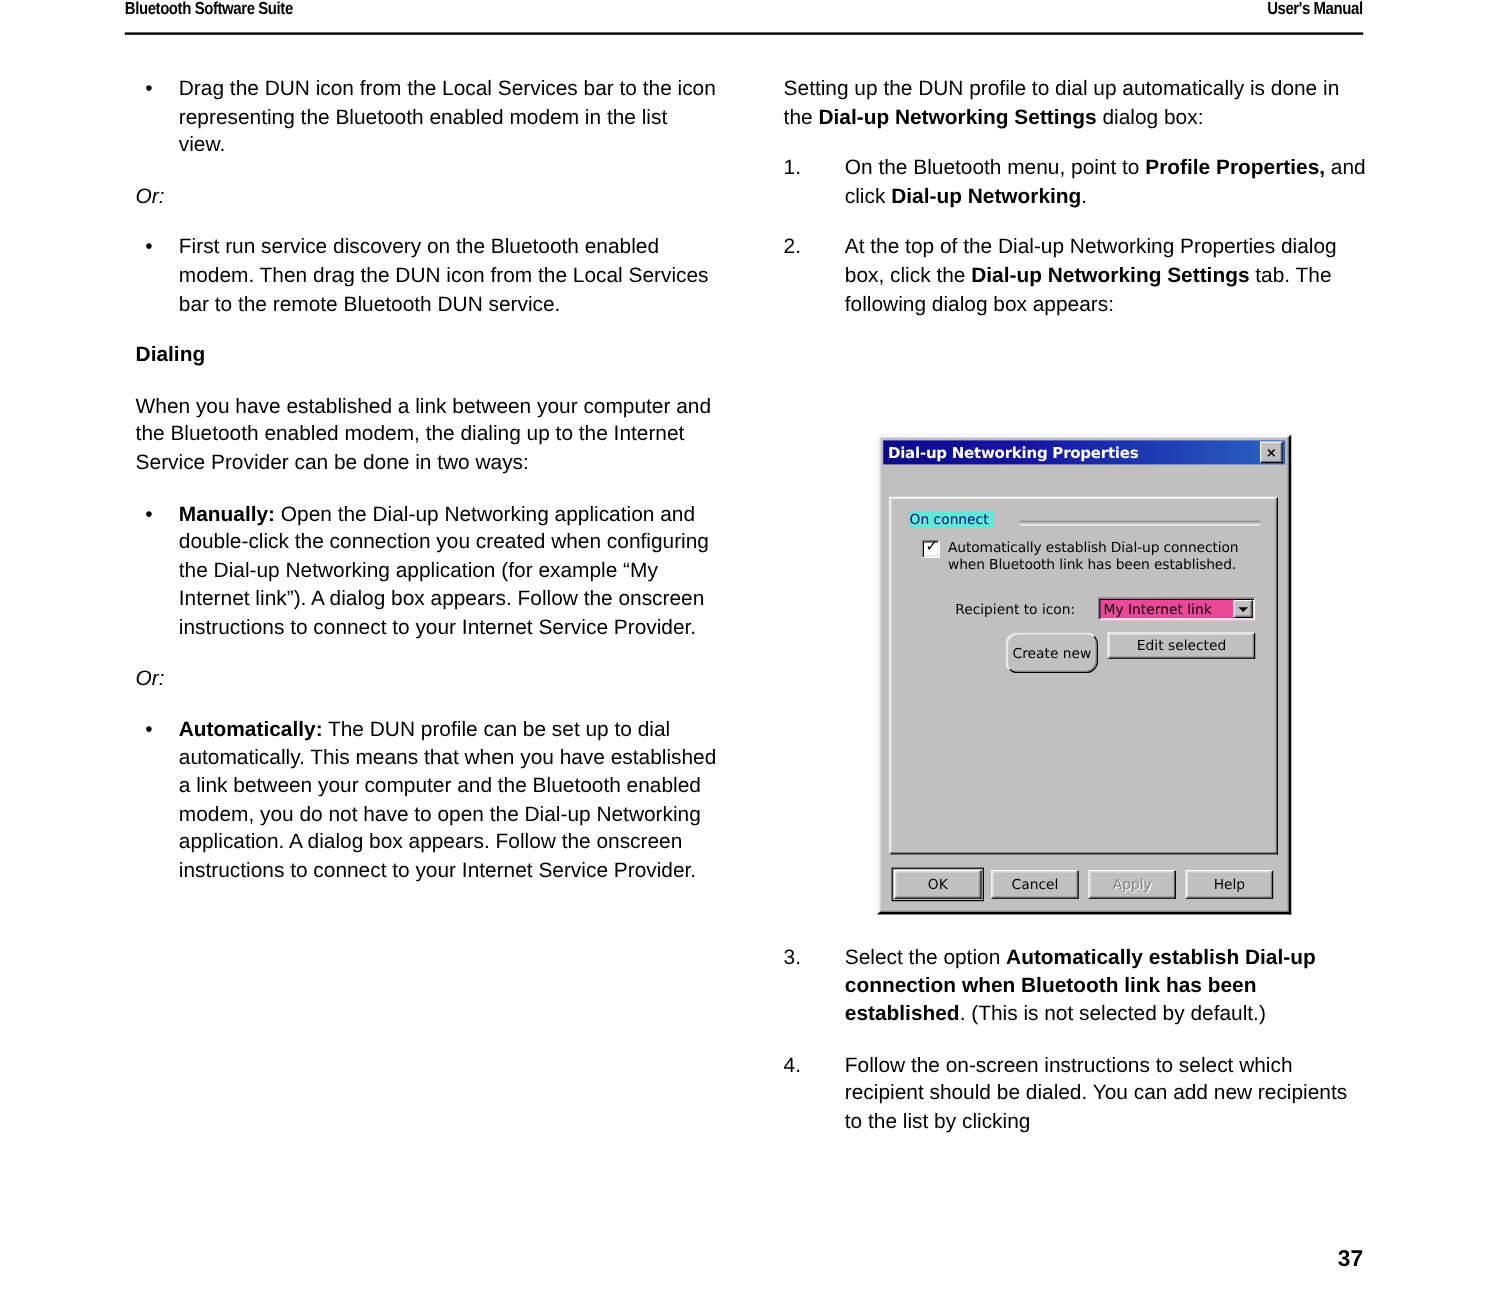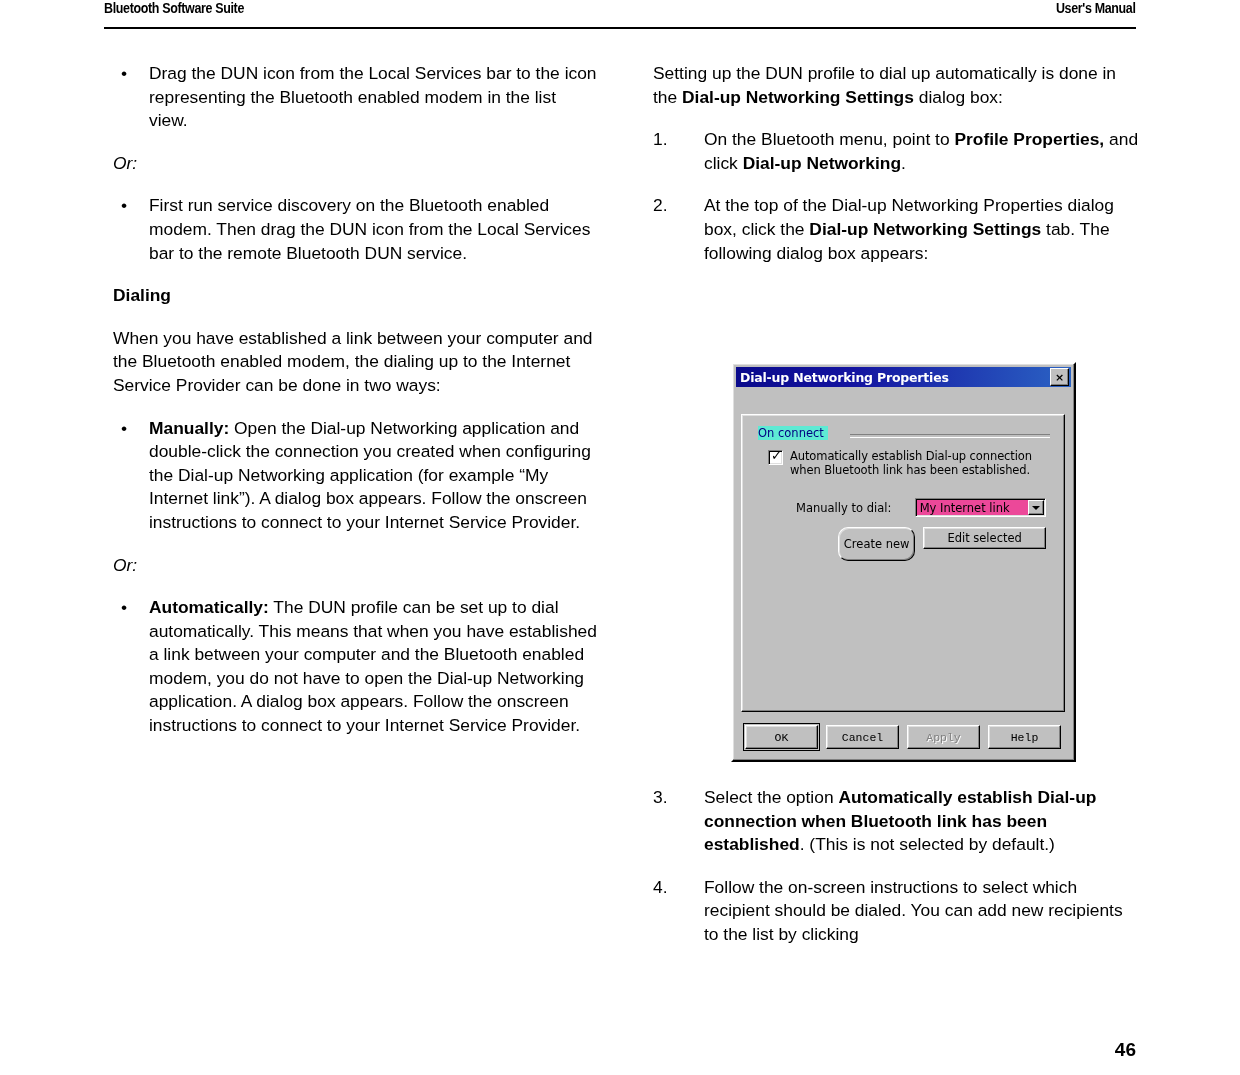--- a/index.html
+++ b/index.html
@@ -365,21 +365,21 @@
   .bottom-btns {
     position: absolute;
     left: 8px;
     right: 9px;
     bottom: 10px;
     height: 25px;
     display: flex;
     justify-content: center;
     gap: 8px;
   }
-  .btn-bottom { width: 73px; height: 24px; font-family: Liberation Mono, monospace; }
+  .btn-bottom { width: 73px; height: 24px; }
   .btn-default {
     outline: 1px solid #000000;
     outline-offset: 1px;
   }
   .btn-disabled { color: #808080; text-shadow: 1px 1px 0 #ffffff; }
 
   
   .page-number {
     position: absolute;
     right: 104px;
@@ -461,21 +461,21 @@
         <span class="group-line"></span>
 
         <div class="checkrow">
           <span class="checkbox">
               <span class="tick">✓</span>
             </span>
           <span class="check-label">Automatically establish Dial-up connection when Bluetooth link has been established.</span>
         </div>
 
         <div class="recip-row">
-          <span class="recip-label">Manually to dial:</span>
+          <span class="recip-label">Recipient to icon:</span>
           <span class="combobox">
             <span class="combo-value">My Internet link</span>
             <span class="combo-arrow">
                 <i></i>
               </span>
           </span>
         </div>
 
         <div class="midbtn-row">
           <span class="btn btn-create">Create new</span>
@@ -502,13 +502,13 @@
     <span><span>Select the option </span><b>Automatically establish Dial-up connection when Bluetooth link has been established</b><span>. (This is not selected by default.)</span></span>
   </div>
 
   <div class="numitem">
     <span class="num">4.</span>
     <span>Follow the on-screen instructions to select which recipient should be dialed. You can add new recipients to the list by clicking</span>
   </div>
 
 </div>
 
-<div class="page-number">46</div>
+<div class="page-number">37</div>
 
 </body></html>

